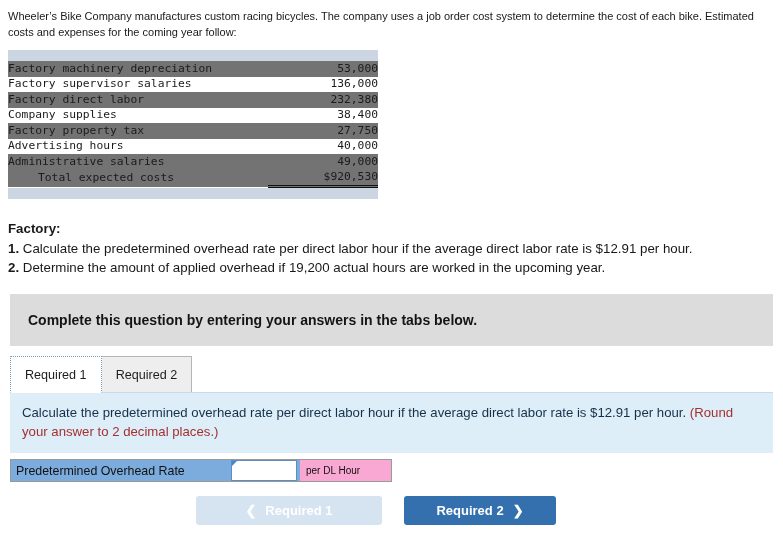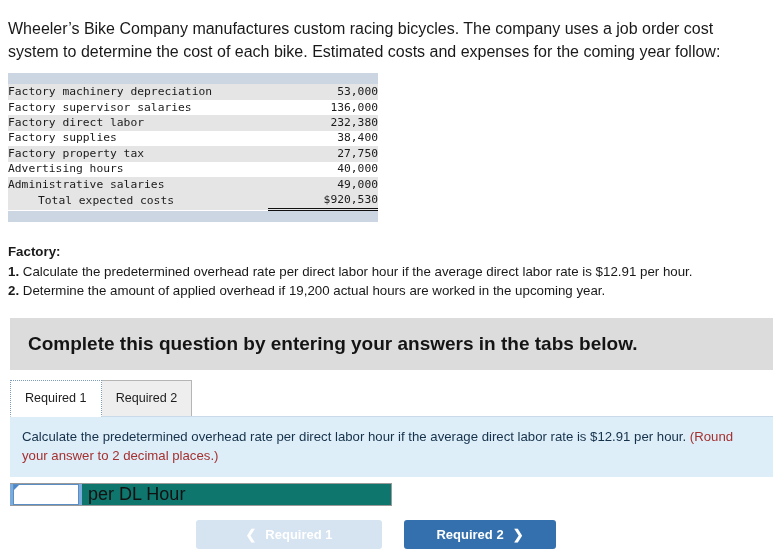--- a/index.html
+++ b/index.html
@@ -12,22 +12,22 @@
     height: 550px;
     font-family: "Liberation Sans", sans-serif;
     font-size: 13px;
     color: #1a1a1a;
     overflow: hidden;
     position: relative;
   }
 
   
   .intro {
-    padding: 18px 10px 0 8px;
-    font-size: 16px;
+    padding: 9px 10px 0 8px;
+    font-size: 11px;
     line-height: 1.42;
     color: #191919;
     width: 770px;
     box-sizing: border-box;
   }
 
   
   .cost-table-wrap {
     margin: 10px 0 0 8px;
     width: 370px;
@@ -45,21 +45,21 @@
     font-family: "DejaVu Sans Mono", "Liberation Mono", monospace;
     font-size: 11.3px;
     color: #1b1b1b;
   }
   table.cost-table td {
     padding: 0.6px 0;
     line-height: 14.3px;
     white-space: nowrap;
   }
   table.cost-table tr.odd td { background: #ffffff; }
-  table.cost-table tr.even td { background: #e5e5e5; }
+  table.cost-table tr.even td { background: #737373; }
   td.c-label { padding-left: 16px; }
   td.c-amt {
     text-align: right;
     padding-right: 5px;
     width: 110px;
   }
   tr.total-row td.c-label { padding-left: 30px; }
   tr.last-item td.c-amt {
     border-bottom: 1.3px solid #111;
   }
@@ -82,21 +82,21 @@
     margin: 17px 0 0 10px;
     width: 763px;
     height: 52px;
     background: #dcdcdc;
     box-sizing: border-box;
     display: flex;
     align-items: center;
   }
   .instruction-banner span {
     font-weight: bold;
-    font-size: 19px;
+    font-size: 14px;
     padding-left: 18px;
     color: #141414;
   }
 
   
   .tabs-row {
     margin: 8px 0 0 10px;
     width: 763px;
     height: 39px;
     display: flex;
@@ -200,28 +200,28 @@
     top: 1px;
     width: 0;
     height: 0;
     border-left: 5px solid #4a86c8;
     border-bottom: 5px solid transparent;
     z-index: 4;
     pointer-events: none;
   }
   .ans-unit {
     flex: 1;
-    background: #0f766e;
+    background: #f9a8d4;
     border: 1px solid #9a9a9a;
     border-left: none;
     box-sizing: border-box;
     display: flex;
     align-items: center;
     padding-left: 6px;
-    font-size: 18px;
+    font-size: 10px;
     color: #111;
   }
 
   
   .nav-row {
     margin-top: 14px;
     display: flex;
     align-items: center;
     gap: 22px;
     padding-left: 196px;
@@ -269,21 +269,21 @@
       </tr>
       <tr class="odd">
         <td class="c-label">Factory supervisor salaries</td>
         <td class="c-amt">136,000</td>
       </tr>
       <tr class="even">
         <td class="c-label">Factory direct labor</td>
         <td class="c-amt">232,380</td>
       </tr>
       <tr class="odd">
-        <td class="c-label">Factory supplies</td>
+        <td class="c-label">Company supplies</td>
         <td class="c-amt">38,400</td>
       </tr>
       <tr class="even">
         <td class="c-label">Factory property tax</td>
         <td class="c-amt">27,750</td>
       </tr>
       <tr class="odd">
         <td class="c-label">Advertising hours</td>
         <td class="c-amt">40,000</td>
       </tr>
@@ -324,20 +324,21 @@
   <div class="tab inactive">
     <span>Required 2</span>
   </div>
 </div>
 
 <div class="question-panel">
   <span>Calculate the predetermined overhead rate per direct labor hour if the average direct labor rate is $12.91 per hour. </span><span class="hint">(Round your answer to 2 decimal places.)</span>
 </div>
 
 <div class="answer-row">
+  <div class="ans-label">Predetermined Overhead Rate</div>
   <div class="ans-input-cell">
     <span class="input-marker"></span>
     <input class="ans-input" type="text" placeholder="" style="">
   </div>
   <div class="ans-unit">per DL Hour</div>
 </div>
 
 <div class="nav-row">
   <button class="nav-btn prev">
     <span class="chev">❮</span>

